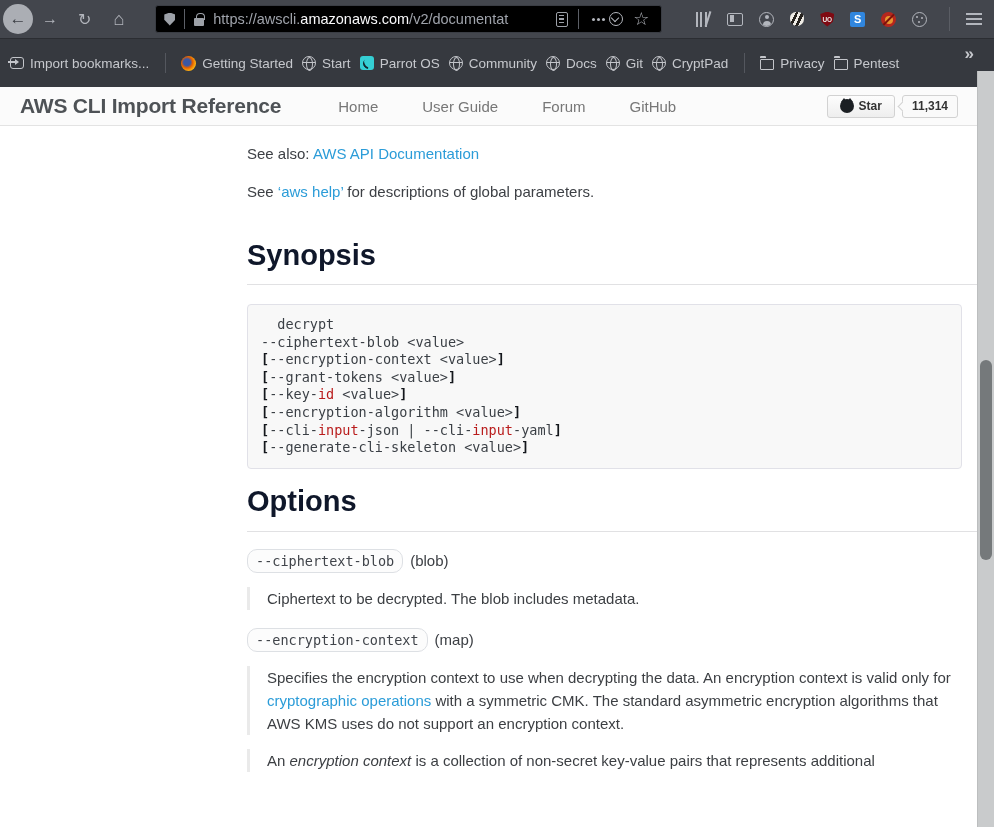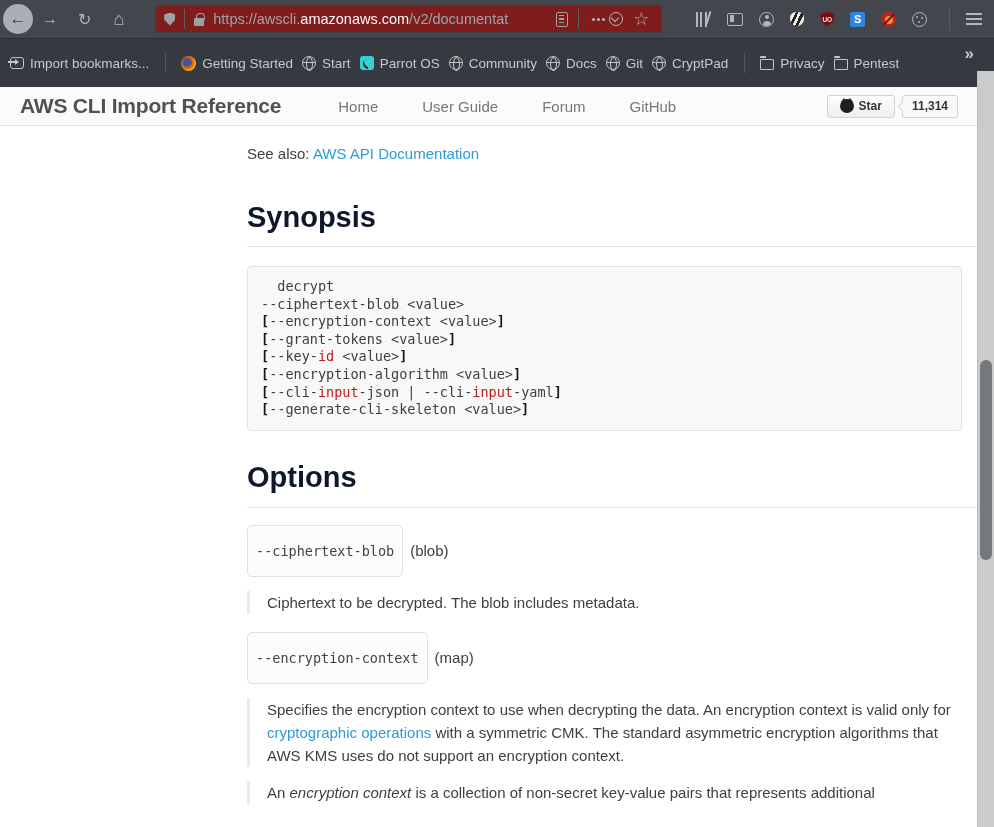--- a/index.html
+++ b/index.html
@@ -5,21 +5,21 @@
   * { margin:0; padding:0; box-sizing:border-box; }
   html,body { width:994px; height:827px; overflow:hidden; background:#fff;
     font-family:"Liberation Sans","DejaVu Sans",sans-serif; }
   .page { position:relative; width:994px; height:827px; overflow:hidden; background:#fff; }
 
   
   .toolbar { height:38px; background:#43464d; display:flex; align-items:center; position:relative; }
   .back-btn { width:30px; height:30px; border-radius:50%; background:#abaeb4; color:#3c3f45;
     display:flex; align-items:center; justify-content:center; font-size:17px; margin-left:3px; flex:0 0 auto; }
   .tbi { color:#b3b6bd; font-size:16px; margin:0 9px; flex:0 0 auto; display:flex; align-items:center; justify-content:center; }
-  .urlbar { margin-left:22px; width:507px; height:28px; background:#7f1d1d; border:1px solid #3a3d44;
+  .urlbar { margin-left:22px; width:507px; height:28px; background:#000000; border:1px solid #3a3d44;
     border-radius:3px; display:flex; align-items:center; padding:0 8px; overflow:hidden; flex:0 0 auto; }
   .shield-ic { width:11px; height:13px; background:#9da1a8;
     clip-path:polygon(50% 0,100% 15%,100% 55%,50% 100%,0 55%,0 15%); flex:0 0 auto; }
   .url-sep { width:1px; height:20px; background:#5c5f67; margin:0 9px; flex:0 0 auto; }
   .lock-ic { position:relative; width:10px; height:8px; background:#9da1a8; border-radius:1px; margin-top:5px; flex:0 0 auto; }
   .lock-ic::before { content:""; position:absolute; top:-5px; left:1.5px; width:7px; height:6px;
     border:1.8px solid #9da1a8; border-bottom:none; border-radius:4px 4px 0 0; }
   .url-text { font-size:14.5px; margin-left:9px; white-space:nowrap; overflow:hidden; color:#9fa3ab; flex:1 1 auto; }
   .url-text .domain { color:#f9f9fb; }
   .reader-ic { position:relative; width:12px; height:15px; border:1.6px solid #9da1a8; border-radius:2px; flex:0 0 auto; margin-left:4px; }
@@ -102,22 +102,22 @@
   .para { font-size:15px; margin-top:18px; line-height:20px; width:715px; }
   .seg-link { color:#2b9cd8; cursor:pointer; }
   .seg-em { font-style:italic; }
   h2.sect { font-size:29px; font-weight:bold; color:#0f172a; margin-top:37px; line-height:32px; }
   .sect-rule { border:none; border-top:1px solid #e1e1e3; margin-top:13px; width:730px; }
   pre.synopsis { margin-top:19px; margin-right:15px; background:#f8f8f8; border:1px solid #e1e1e8; border-radius:4px;
     padding:11px 13px; font-family:"DejaVu Sans Mono","Liberation Mono",monospace; font-size:13.5px;
     line-height:17.6px; color:#3a3f45; white-space:pre; }
   pre.synopsis .seg-p { font-weight:bold; color:#14171c; }
   pre.synopsis .seg-kw { color:#b91c1c; }
-  .opt-term { display:inline-block; margin-top:17px; background:#fcfcfc; border:1px solid #dde0e4; border-radius:5px;
-    padding:17px 8px; font-family:"DejaVu Sans Mono","Liberation Mono",monospace; font-size:13.5px; color:#40444a; }
+  .opt-term { display:inline-block; margin-top:17px; background:#fcfcfc; border:1px solid #dde0e4; border-radius:10px;
+    padding:3px 8px; font-family:"DejaVu Sans Mono","Liberation Mono",monospace; font-size:13.5px; color:#40444a; }
   .opt-type { font-size:15px; margin-left:7px; color:#3d4045; }
   .opt-desc { margin-top:14px; }
   .opt-desc p { border-left:3px solid #eaeaea; padding-left:17px; margin-bottom:14px; margin-right:15px;
     font-size:15px; line-height:23px; color:#3c3f43; width:712px; }
 
   
   .scrollbar { position:absolute; right:0; top:71px; width:17px; height:756px; background:#c9cbcc; border-left:1px solid #bcbebf; }
   .scroll-thumb { position:absolute; left:2px; top:289px; width:12px; height:200px; background:#75797b; border-radius:7px; }
 </style>
 </head>
@@ -245,27 +245,28 @@
         <span class="octocat"></span>
         <span>Star</span>
       </span>
       <span class="gh-count">11,314</span>
     </div>
   </div>
 
   <div class="content">
 
     <p class="para"><span class="seg-plain">See also: </span><span class="seg-link">AWS API Documentation</span></p>
+    <p class="para"><span class="seg-plain">See </span><span class="seg-link">‘aws help’</span><span class="seg-plain"> for descriptions of global parameters.</span></p>
 
     <h2 class="sect">Synopsis</h2>
     <hr class="sect-rule">
 
     <pre class="synopsis"><div class="code-line"><span class="seg-plain">  decrypt</span></div><div class="code-line"><span class="seg-plain">--ciphertext-blob &lt;value&gt;</span></div><div class="code-line"><span class="seg-p">[</span><span class="seg-plain">--encryption-context &lt;value&gt;</span><span class="seg-p">]</span></div><div class="code-line"><span class="seg-p">[</span><span class="seg-plain">--grant-tokens &lt;value&gt;</span><span class="seg-p">]</span></div><div class="code-line"><span class="seg-p">[</span><span class="seg-plain">--key-</span><span class="seg-kw">id</span><span class="seg-plain"> &lt;value&gt;</span><span class="seg-p">]</span></div><div class="code-line"><span class="seg-p">[</span><span class="seg-plain">--encryption-algorithm &lt;value&gt;</span><span class="seg-p">]</span></div><div class="code-line"><span class="seg-p">[</span><span class="seg-plain">--cli-</span><span class="seg-kw">input</span><span class="seg-plain">-json | --cli-</span><span class="seg-kw">input</span><span class="seg-plain">-yaml</span><span class="seg-p">]</span></div><div class="code-line"><span class="seg-p">[</span><span class="seg-plain">--generate-cli-skeleton &lt;value&gt;</span><span class="seg-p">]</span></div></pre>
 
-    <h2 class="sect" style="margin-top:30px">Options</h2>
+    <h2 class="sect" style="margin-top:16px">Options</h2>
     <hr class="sect-rule" style="margin-top:14px">
 
     <div>
       <span class="opt-term">--ciphertext-blob</span><span class="opt-type">(blob)</span>
       <div class="opt-desc">
         <p><span class="seg-plain">Ciphertext to be decrypted. The blob includes metadata.</span></p>
       </div>
     </div>
 
     <div>

